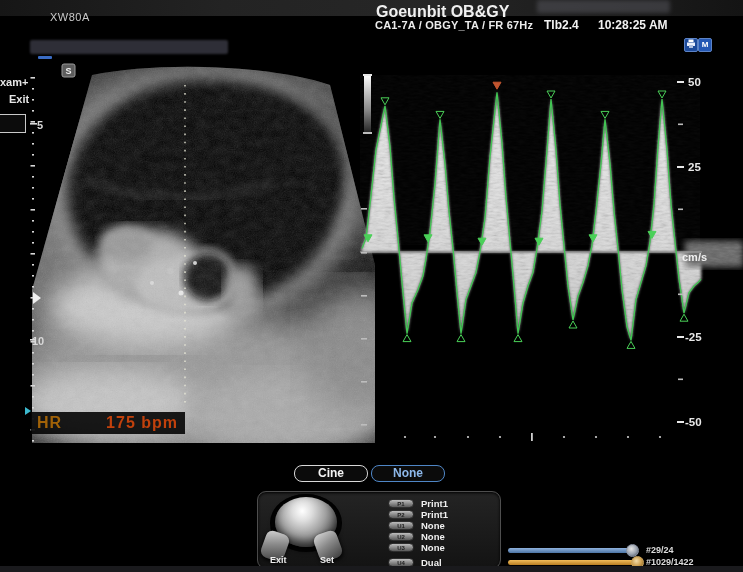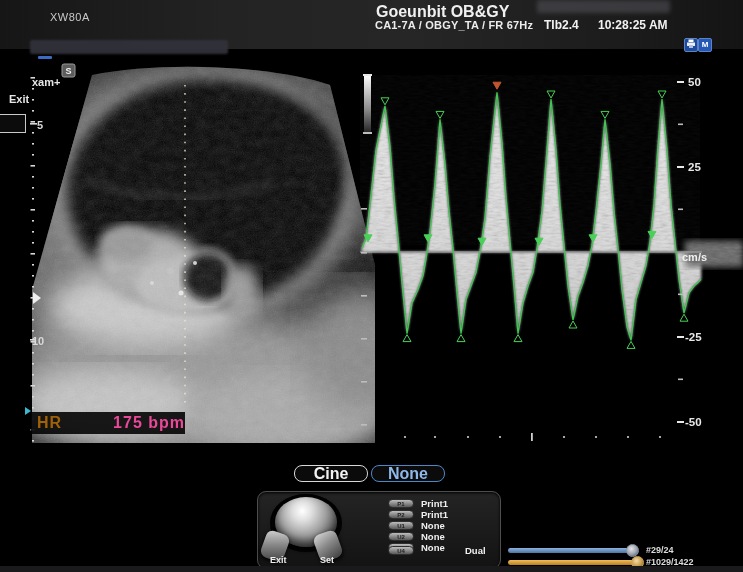--- a/index.html
+++ b/index.html
@@ -1,51 +1,51 @@
 <!DOCTYPE html>
 <html><head>
 <meta charset="utf-8">
 <style>
   html,body{margin:0;padding:0;background:#000;}
   body{width:743px;height:572px;position:relative;overflow:hidden;
        font-family:"Liberation Sans",sans-serif;color:#e8e8e8;}
   .abs{position:absolute;}
 
   
-  .hdr{left:0;top:0;width:743px;height:49px;
+  .hdr{left:0;top:0;width:743px;height:16px;
        background:linear-gradient(90deg,#161616,#232323 30%,#262626 55%,#1b1b1b 85%,#141414);}
   .hdr-model{left:50px;top:11px;font-size:11px;color:#c9c9c9;letter-spacing:.5px;}
   .hdr-inst{left:376px;top:3px;font-size:16px;font-weight:bold;color:#f0f0f0;}
   .hdr-probe{left:375px;top:19px;font-size:11px;font-weight:bold;color:#ececec;letter-spacing:.2px;}
   .hdr-ti{left:544px;top:18px;font-size:12px;font-weight:bold;color:#f2f2f2;}
   .hdr-time{left:598px;top:18px;font-size:12px;font-weight:bold;color:#f2f2f2;}
   .redact-top{left:537px;top:0;width:133px;height:13px;background:#55555c;opacity:.55;filter:blur(2px);border-radius:2px;}
   .redact-name{left:30px;top:40px;width:198px;height:14px;background:#31313a;opacity:.95;filter:blur(1px);border-radius:2px;}
 
   
-  .lbl-exam{left:0;top:76px;font-size:11px;font-weight:bold;color:#e6e6e6;margin-left:32px;}
+  .lbl-exam{left:0;top:76px;font-size:11px;font-weight:bold;color:#e6e6e6;}
   .lbl-exit{left:9px;top:93px;font-size:11px;font-weight:bold;color:#e6e6e6;}
   .whitebox{left:-3px;top:114px;width:27px;height:17px;border:1px solid #c9c9c9;background:#0c0c0c;}
 
   
   .ticon{width:12px;height:12px;border-radius:2px;border:1px solid #5c83c6;
          font-size:8px;font-weight:bold;color:#fff;text-align:center;line-height:12px;}
   .ticon1{left:684px;top:38px;background:#1d4a9a;}
   .ticon2{left:698px;top:38px;background:#2458b4;}
 
   
   .hrbox{left:31px;top:412px;width:154px;height:22px;background:rgba(4,4,4,.9);
          display:flex;align-items:center;}
   .hrbox .hr-l{margin-left:6px;font-size:16px;font-weight:bold;color:#a16207;letter-spacing:1px;}
-  .hrbox .hr-v{margin-left:auto;font-size:16px;font-weight:bold;color:#ec4899;letter-spacing:1px;}
+  .hrbox .hr-v{margin-left:auto;margin-right:7px;font-size:16px;font-weight:bold;color:#c2410c;letter-spacing:1px;}
   .cyan-arrow{left:25px;top:407px;width:0;height:0;border-left:6px solid #3cb9ce;
               border-top:4px solid transparent;border-bottom:4px solid transparent;}
 
   
-  .btn{height:15px;border-radius:8px;background:#0b0b0b;font-size:16px;font-weight:bold;
+  .btn{height:15px;border-radius:8px;background:#0b0b0b;font-size:12px;font-weight:bold;
        text-align:center;line-height:15px;box-shadow:0 0 4px #000;}
   .btn-cine{left:294px;top:465px;width:72px;border:1px solid #d8d8d8;color:#f3f3f3;}
   .btn-loop{left:371px;top:465px;width:72px;border:1px solid #4f86c6;color:#8db8ea;}
 
   
   .panel{left:257px;top:491px;width:242px;height:76px;border:1px solid #4e4e4e;border-radius:9px;
          background:linear-gradient(#242424,#131313);box-shadow:inset 0 1px 3px #000;}
   .tb-ring{left:12px;top:2px;width:72px;height:58px;border-radius:50%;background:#050505;
            box-shadow:inset 0 2px 5px #000;}
   .tb-ball{left:17px;top:5px;width:62px;height:50px;border-radius:50%;
@@ -350,21 +350,21 @@
     <div class="keyval">None</div>
   </div>
   <div class="abs keyrow" style="top:40px;">
     <div class="pill">U2</div>
     <div class="keyval">None</div>
   </div>
   <div class="abs keyrow" style="top:51px;">
     <div class="pill">U3</div>
     <div class="keyval">None</div>
   </div>
-  <div class="abs keyrow" style="top:54px;gap:44px;">
+  <div class="abs keyrow" style="top:66px;">
     <div class="pill">U4</div>
     <div class="keyval">Dual</div>
   </div>
 </div>
 
 <div class="abs pbar pbar-frame"></div>
 <div class="abs knob knob-frame"></div>
 <div class="abs plabel plabel-frame">#29/24</div>
 <div class="abs pbar pbar-image"></div>
 <div class="abs knob knob-image"></div>

